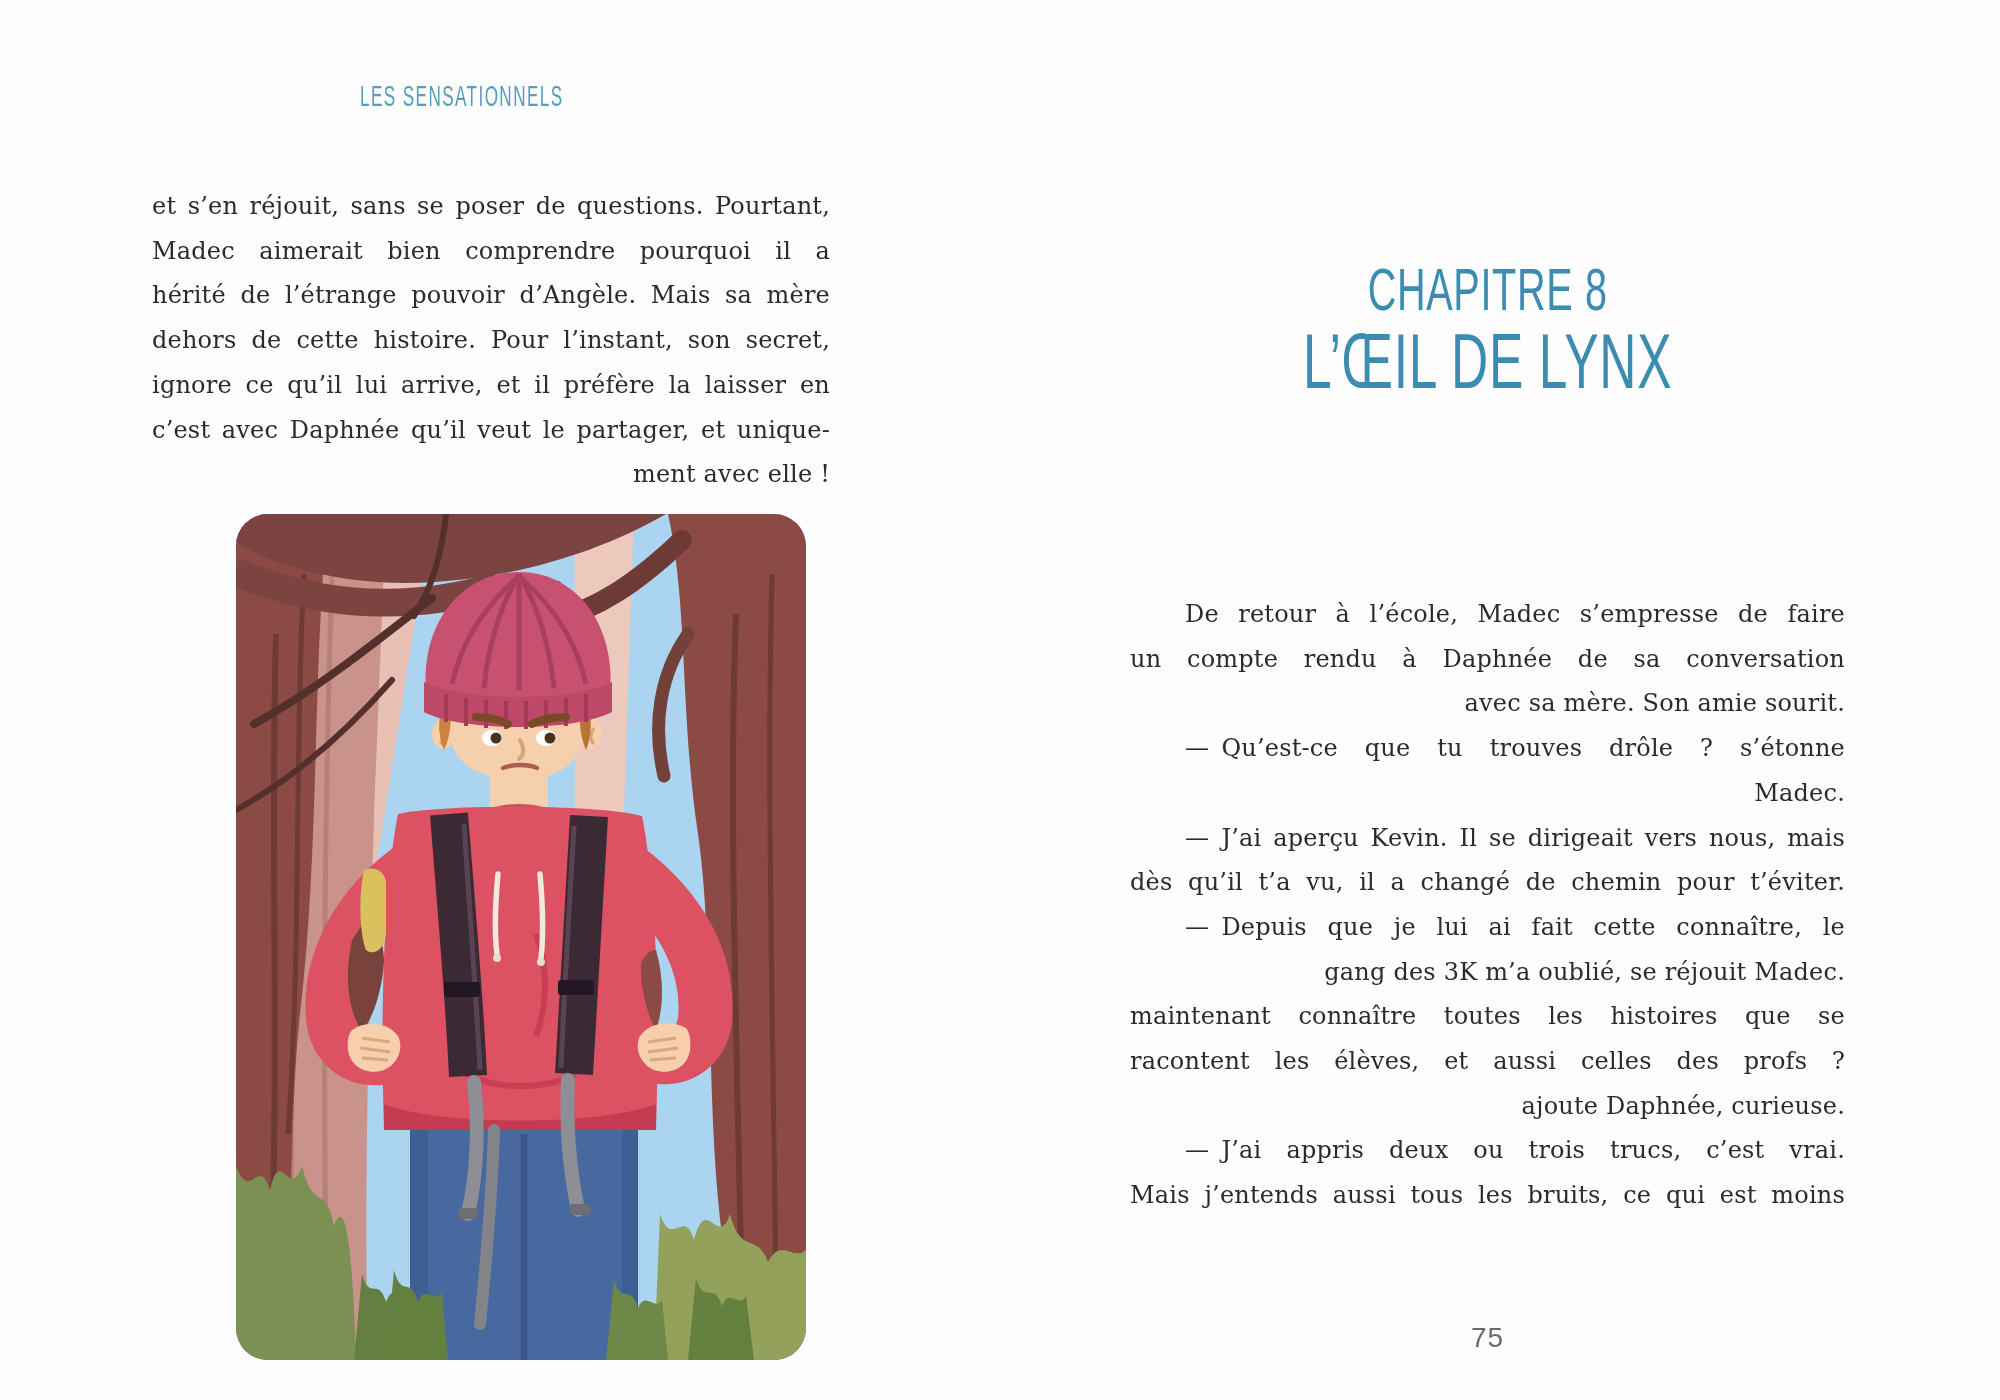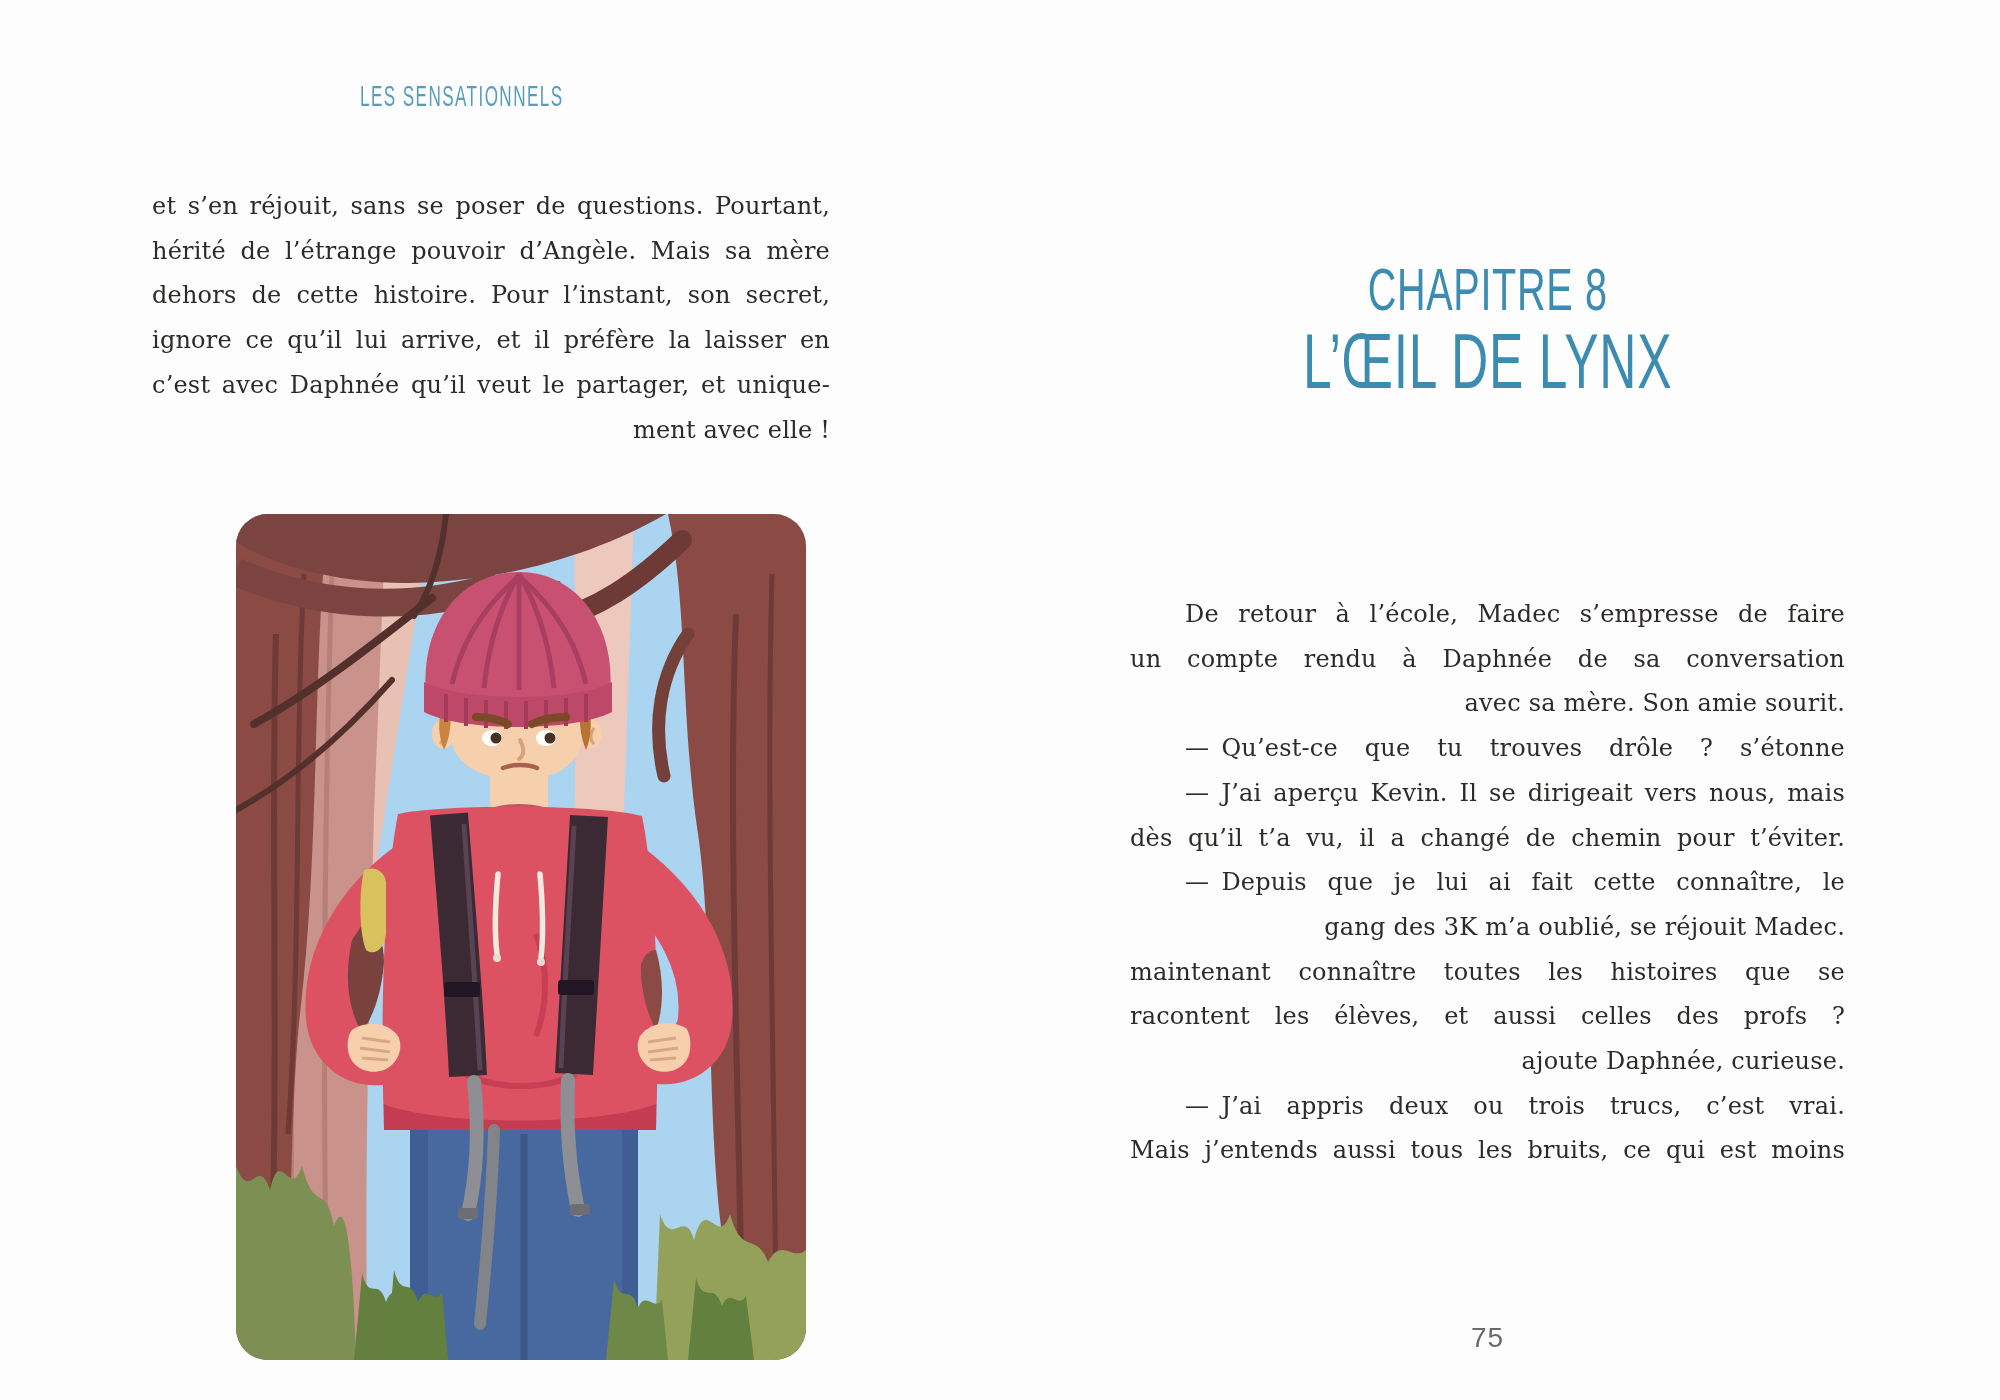--- a/index.html
+++ b/index.html
@@ -58,20 +58,21 @@
 <div class="spread">
 
   <section class="page left">
 
     <header class="runhead">
       <span class="cx">LES SENSATIONNELS</span>
     </header>
 
     <div class="textblock para">
       <div class="tline j">et s’en réjouit, sans se poser de questions. Pourtant,</div>
+      <div class="tline j">Madec aimerait bien comprendre pourquoi il a</div>
       <div class="tline j">hérité de l’étrange pouvoir d’Angèle. Mais sa mère</div>
       <div class="tline j">dehors de cette histoire. Pour l’instant, son secret,</div>
       <div class="tline j">ignore ce qu’il lui arrive, et il préfère la laisser en</div>
       <div class="tline j">c’est avec Daphnée qu’il veut le partager, et unique-</div>
       <div class="tline">ment avec elle !</div>
     </div>
 
     <figure class="illu">
       <svg viewBox="0 0 570 846">
         <defs>
@@ -211,20 +212,21 @@
     </div>
     <div class="chtitle">
       <span class="cc">L’ŒIL DE LYNX</span>
     </div>
 
     <div class="textblock rbody">
       <div class="tline j in">De retour à l’école, Madec s’empresse de faire</div>
       <div class="tline j">un compte rendu à Daphnée de sa conversation</div>
       <div class="tline">avec sa mère. Son amie sourit.</div>
       <div class="tline j in">— Qu’est-ce que tu trouves drôle ? s’étonne</div>
+      <div class="tline">Madec.</div>
       <div class="tline j in">— J’ai aperçu Kevin. Il se dirigeait vers nous, mais</div>
       <div class="tline j">dès qu’il t’a vu, il a changé de chemin pour t’éviter.</div>
       <div class="tline j in">— Depuis que je lui ai fait cette connaître, le</div>
       <div class="tline">gang des 3K m’a oublié, se réjouit Madec.</div>
       <div class="tline j">maintenant connaître toutes les histoires que se</div>
       <div class="tline j">racontent les élèves, et aussi celles des profs ?</div>
       <div class="tline">ajoute Daphnée, curieuse.</div>
       <div class="tline j in">— J’ai appris deux ou trois trucs, c’est vrai.</div>
       <div class="tline j">Mais j’entends aussi tous les bruits, ce qui est moins</div>
     </div>

